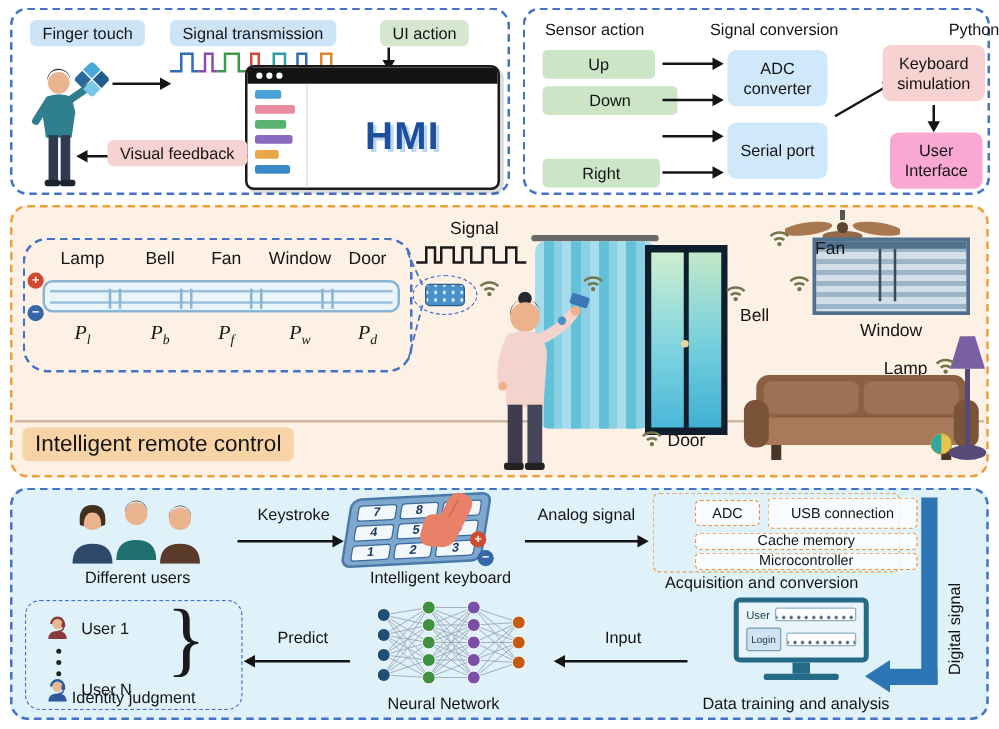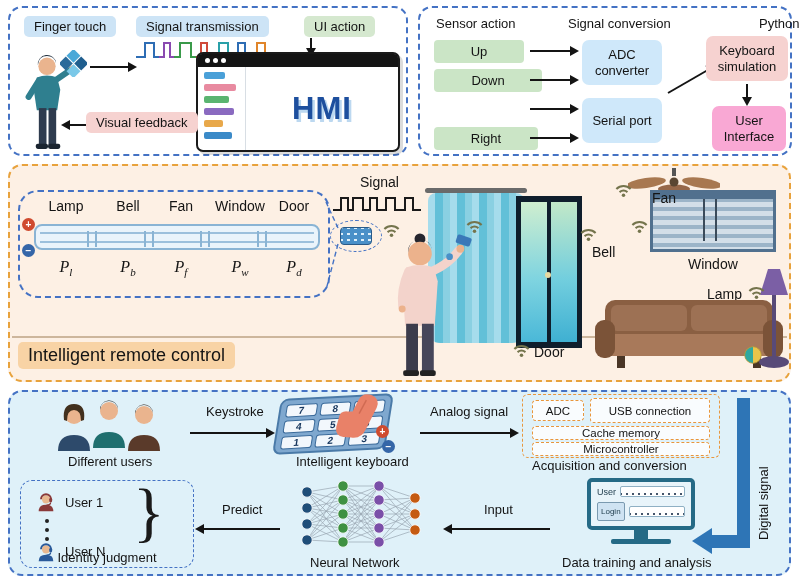--- a/index.html
+++ b/index.html
@@ -46,21 +46,21 @@
   .plabel{position:absolute;font-family:"Liberation Serif",serif;font-style:italic;font-size:16px;text-align:center;z-index:3;}
   .plabel sub{font-size:11px;}
 
   
   .keypad{position:absolute;left:267px;top:4px;width:112px;height:56px;z-index:2;}
   .keys{position:absolute;inset:0;background:#7fa8cf;border:2px solid #4a7aa8;border-radius:8px;padding:4px 5px;display:grid;grid-template-columns:repeat(3,1fr);gap:3px;transform:skewX(-12deg) rotate(-3deg);}
   .key{background:#f2f7fc;border:1px solid #3a6a9a;border-radius:3px;display:flex;align-items:center;justify-content:center;font-size:10px;font-weight:bold;color:#17365d;}
   .kp-hand{position:absolute;left:56px;top:-6px;width:48px;height:60px;transform:rotate(10deg);z-index:3;}
 
   .dash-orange{border:1.6px dashed #e8963c;}
-  .acq-inner{position:absolute;background:rgba(255,255,255,.8);border:1.4px dashed #e8963c;border-radius:4px;display:flex;align-items:center;justify-content:center;font-size:11.5px;}
+  .acq-inner{position:absolute;background:rgba(255,255,255,.8);border:1.4px dashed #e8963c;border-radius:4px;display:flex;align-items:center;justify-content:center;font-size:11.5px;margin-left:24px;}
 
   
   .monitor{position:absolute;left:577px;top:86px;width:108px;z-index:2;}
   .mon-screen{height:52px;background:#e8f4fa;border:4px solid #256a86;border-radius:5px;padding:4px 6px;display:flex;flex-direction:column;gap:5px;}
   .mon-row{display:flex;align-items:center;gap:4px;}
   .mon-lab{font-size:9px;color:#1d3a4a;}
   .mon-btn{font-size:8px;background:#cfe3f2;border:1px solid #7a9ab0;border-radius:2px;padding:4px 3px;color:#1d3a4a;}
   .mon-dots{flex:1;height:11px;background:#fff;border:1px solid #8fb0c4;border-radius:2px;background-image:radial-gradient(circle,#44546a 1.1px,transparent 1.4px);background-size:6px 6px;background-position:3px 3.5px;background-repeat:repeat-x;}
   .mon-neck{width:14px;height:9px;background:#256a86;margin:0 auto;}
   .mon-base{width:60px;height:5px;background:#256a86;border-radius:2px;margin:0 auto;}
@@ -159,21 +159,21 @@
   <span class="badge bg-pink" style="left:76px;top:104px;">Visual feedback</span>
 </div>
 
 <div class="panel" style="left:418px;top:6px;width:374px;height:150px;">
   <span class="lbl" style="left:16px;top:8px;">Sensor action</span>
   <span class="lbl" style="left:148px;top:8px;">Signal conversion</span>
   <span class="lbl" style="left:308px;top:8px;margin-left:31px;">Python</span>
 
   <div class="box gbox" style="left:14px;top:32px;width:90px;height:23px;">Up</div>
   <div class="box gbox" style="left:14px;top:61px;width:108px;height:23px;">Down</div>
-  <div class="box gbox" style="left:14px;top:119px;width:104px;height:23px;">Right</div>
+  <div class="box gbox" style="left:14px;top:119px;width:94px;height:23px;">Right</div>
 
   <div class="arrow-r" style="left:110px;top:42px;width:42px;"></div>
   <div class="arrow-r" style="left:110px;top:71px;width:42px;"></div>
   <div class="arrow-r" style="left:110px;top:100px;width:42px;"></div>
   <div class="arrow-r" style="left:110px;top:129px;width:42px;"></div>
 
   <div class="box bbox" style="left:162px;top:32px;width:80px;height:45px;">ADC converter</div>
   <div class="box bbox" style="left:162px;top:90px;width:80px;height:45px;">Serial port</div>
 
   <div class="arrow-r" style="left:248px;top:84px;width:48px;transform:rotate(-30deg);transform-origin:left center;"></div>

